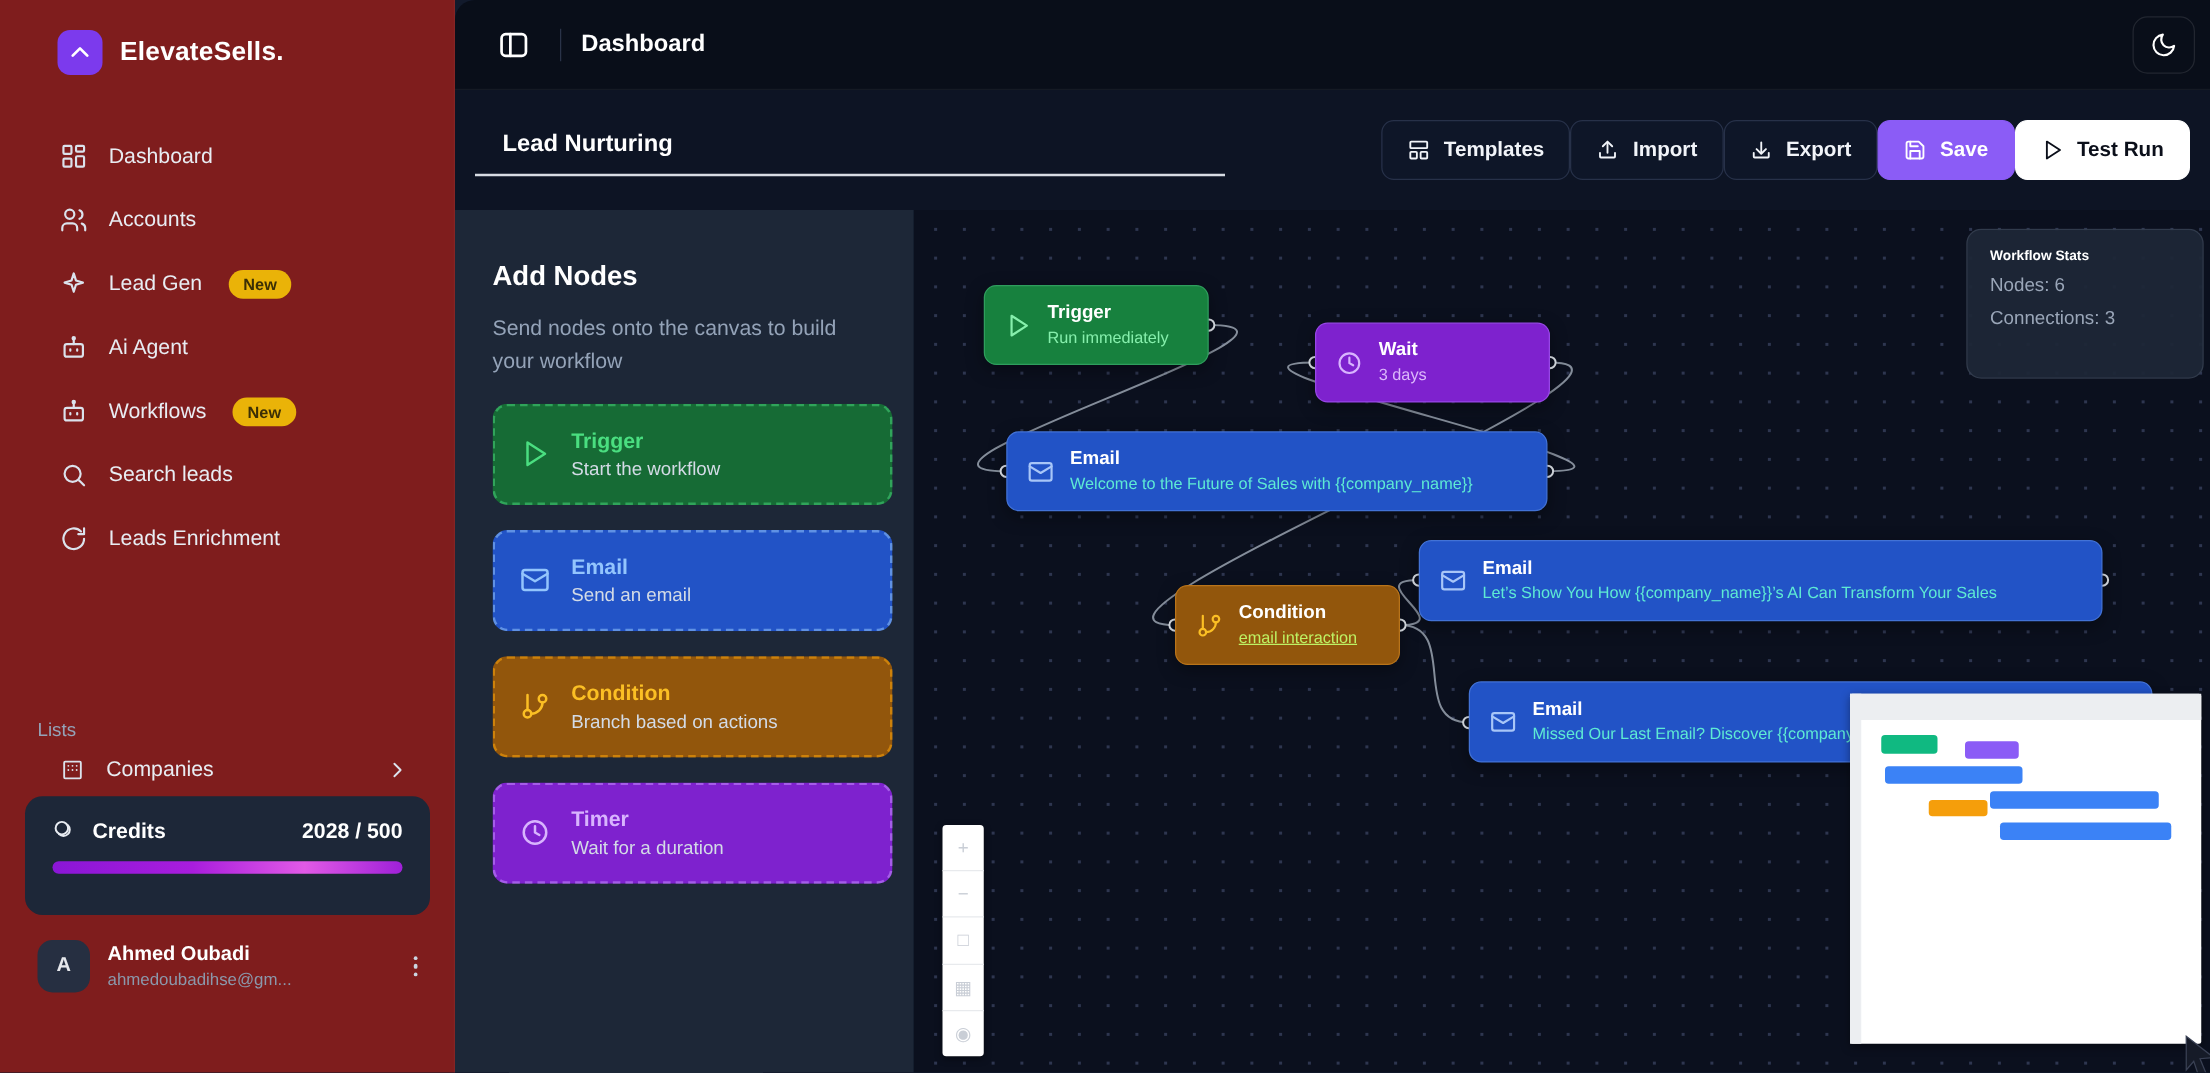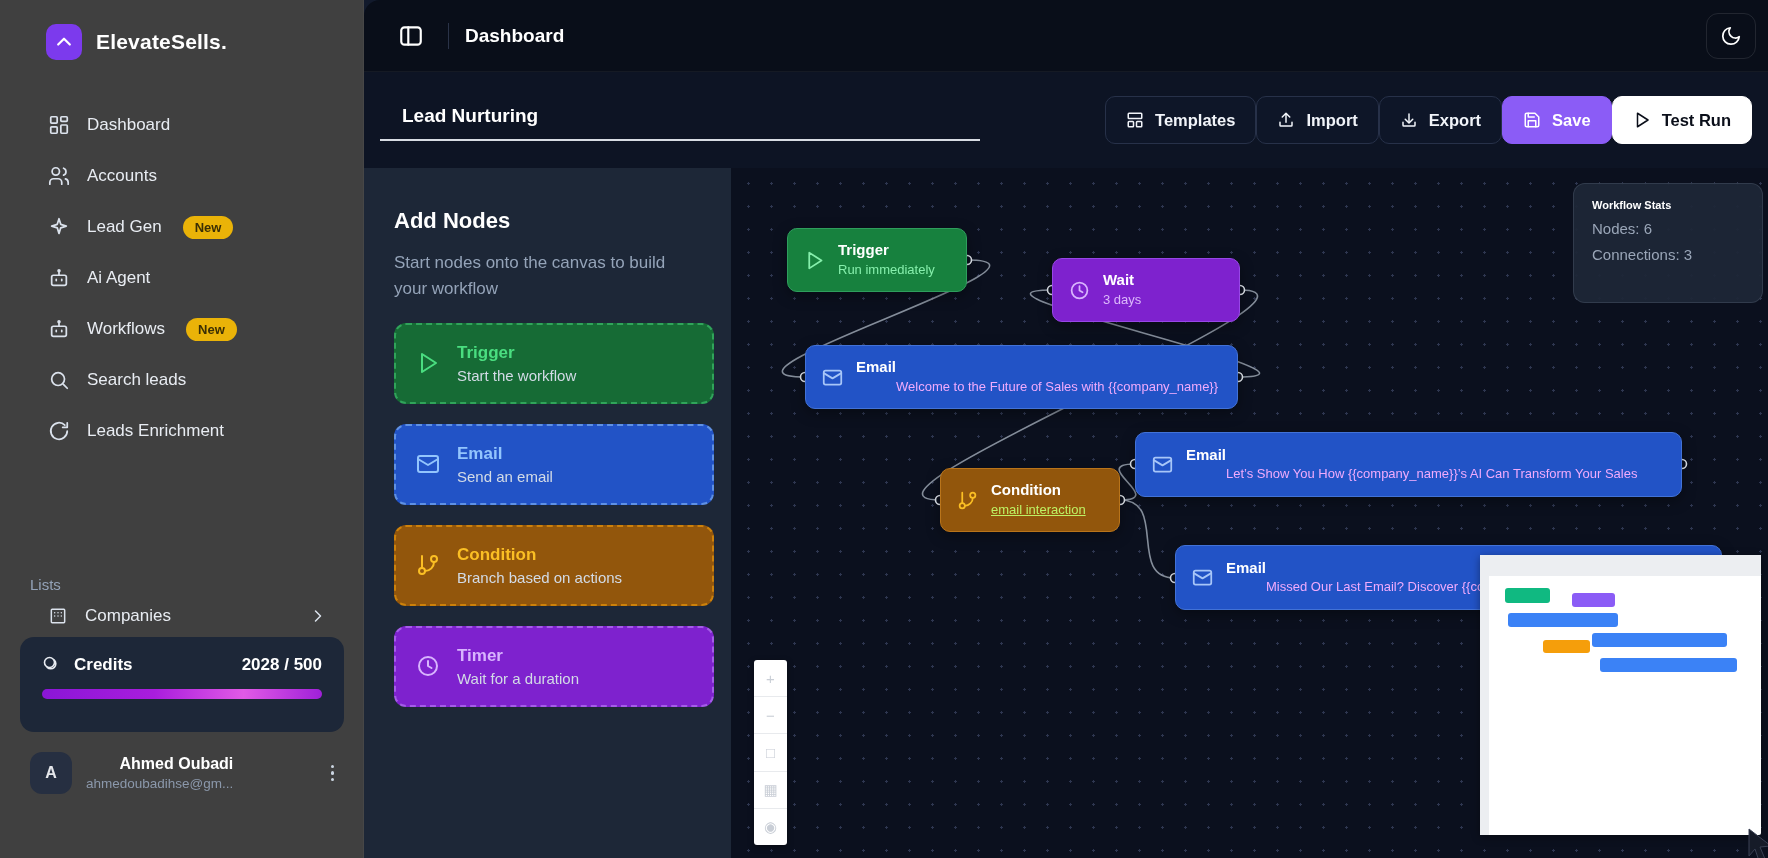--- a/index.html
+++ b/index.html
@@ -1,21 +1,21 @@
 <!DOCTYPE html>
 <html><head>
 <meta charset="utf-8">
 <style>
   * { margin:0; padding:0; box-sizing:border-box; }
   html,body { width:1768px; height:858px; overflow:hidden; background:#121a2c;
     font-family:"Liberation Sans", sans-serif; color:#e8ecf2; }
 
   
   .sidebar { position:absolute; left:0; top:0; width:364px; height:858px;
-    background:#404040; border-right:1px solid rgba(255,255,255,.04);text-align:right; }
+    background:#7f1d1d; border-right:1px solid rgba(255,255,255,.04); }
   .brand { display:flex; align-items:center; gap:14px; padding:24px 0 0 46px; }
   .brand-logo { width:36px; height:36px; border-radius:10px; background:#7c3aed;
     display:flex; align-items:center; justify-content:center; }
   .brand-logo svg { width:20px; height:20px; stroke:#fff; stroke-width:2.6; fill:none;
     stroke-linecap:round; stroke-linejoin:round; }
   .brand-name { font-size:21px; font-weight:700; color:#fff; letter-spacing:.2px; }
 
   .nav { position:absolute; left:0; top:106px; width:100%; display:flex; flex-direction:column; gap:13px; }
   .nav-item { display:flex; align-items:center; gap:17px; height:38px; padding-left:48px; cursor:pointer; }
   .nav-item svg { width:22px; height:22px; stroke:#dbe2ec; stroke-width:1.9; fill:none;
@@ -108,21 +108,21 @@
   .node { position:absolute; border-radius:10px; display:flex; align-items:center; gap:13px;
     padding:10px 16px; cursor:grab; box-shadow:0 4px 14px rgba(0,0,0,.35); }
   .node svg { width:21px; height:21px; stroke-width:2; fill:none; stroke-linecap:round; stroke-linejoin:round; flex:none; }
   .node-title { font-size:15px; font-weight:700; color:#fff; line-height:1.25; }
   .node-sub { font-size:13px; line-height:1.3; margin-top:2px; white-space:nowrap; }
   .n-trigger { background:#17813e; border:1px solid #2f9e5d; }
   .n-trigger svg{ stroke:#86efac; } .n-trigger .node-sub{ color:#86efac; }
   .n-wait { background:#7e22ce; border:1px solid #9747e6; }
   .n-wait svg{ stroke:#d8b4fe; } .n-wait .node-sub{ color:#dcb9fb; }
   .n-email { background:#2253c6; border:1px solid #4272d6; }
-  .n-email svg{ stroke:#a8c6f8; } .n-email .node-sub{ color:#f0abfc;margin-left:40px; }
+  .n-email svg{ stroke:#a8c6f8; } .n-email .node-sub{ color:#5eead4; }
   .n-condition { background:#92560c; border:1px solid #b9741a; }
   .n-condition svg{ stroke:#fbbf24; } .n-condition .node-sub{ color:#bef264;text-decoration:underline; }
 
   .stats { position:absolute; left:842px; top:15px; width:190px; height:120px;
     background:rgba(29,39,55,.95); border:1px solid rgba(148,163,184,.18); border-radius:12px;
     padding:15px 18px; z-index:5; }
   .stats-title { font-size:11px; font-weight:700; color:#fff; }
   .stats-line { font-size:15px; color:#9aa6b8; margin-top:9px; }
 
   .controls { position:absolute; left:23px; top:492px; width:33px; height:185px;
@@ -318,21 +318,21 @@
           </svg>
         <span>Test Run</span>
       </button>
     </div>
   </div>
 
   <div class="content">
 
     <div class="palette">
       <div class="palette-title">Add Nodes</div>
-      <div class="palette-desc">Start nodes onto the canvas to build your workflow</div>
+      <div class="palette-desc">Send nodes onto the canvas to build your workflow</div>
 
       <div class="pcard pc-trigger">
         <svg viewBox="0 0 24 24">
             <polygon points="6 3 20 12 6 21 6 3"></polygon>
           </svg>
         <div>
           <div class="pcard-title">Trigger</div>
           <div class="pcard-sub">Start the workflow</div>
         </div>
       </div>

